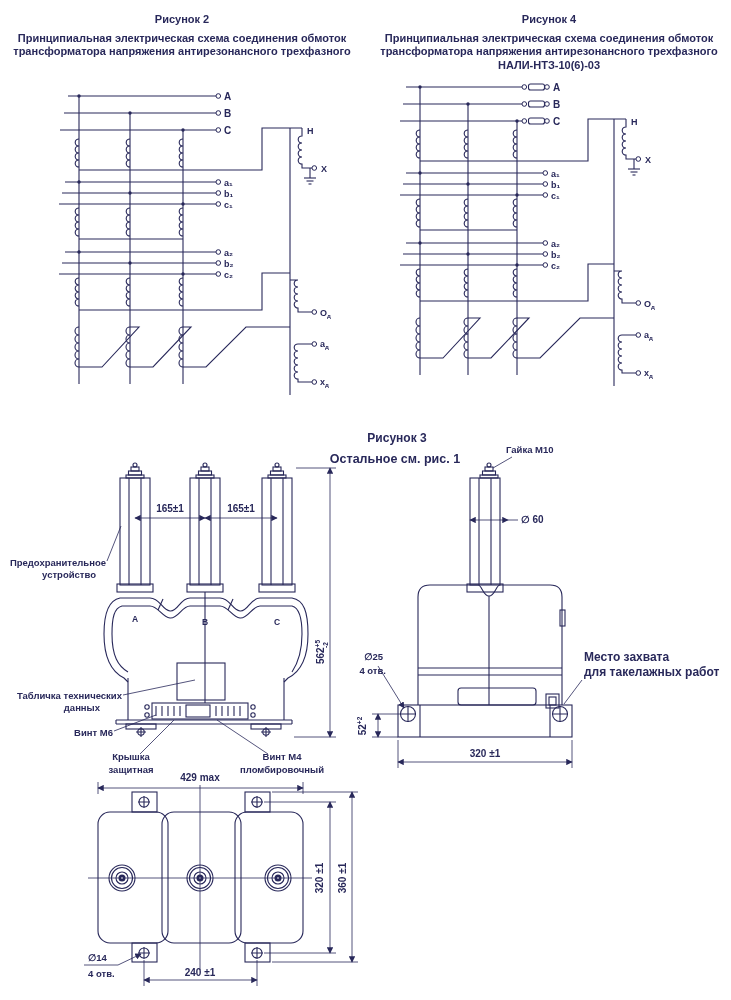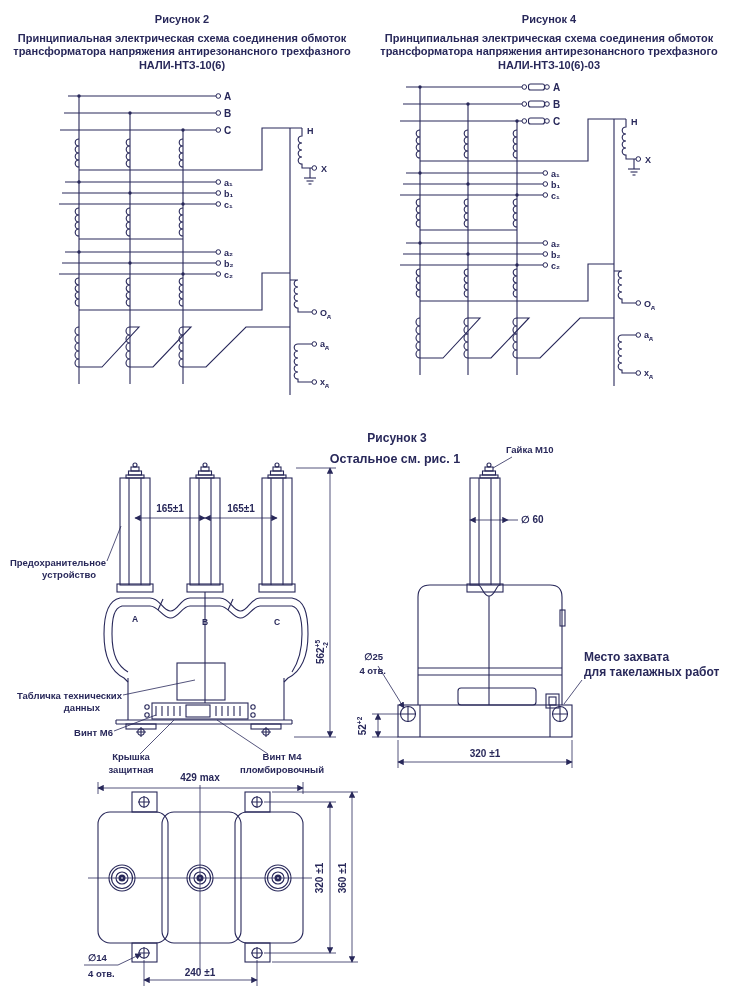--- a/index.html
+++ b/index.html
@@ -20,21 +20,20 @@
 </style>
 </head>
 <body>
 
 <div id="page">
 
   <div class="cap" style="left:4px;top:13px;width:356px;">
     <div class="cap-title">Рисунок 2</div>
     <div>Принципиальная электрическая схема соединения обмоток</div>
     <div>трансформатора напряжения антирезонансного трехфазного</div>
-    <div>НАЛИ-НТЗ-10(6)</div>
   </div>
 
   <div class="cap" style="left:371px;top:13px;width:356px;text-align:center;">
     <div class="cap-title">Рисунок 4</div>
     <div>Принципиальная электрическая схема соединения обмоток</div>
     <div>трансформатора напряжения антирезонансного трехфазного</div>
     <div>НАЛИ-НТЗ-10(6)-03</div>
   </div>
 
   <svg style="left:40px;top:82px;" width="300" height="322" viewBox="0 0 300 322">

